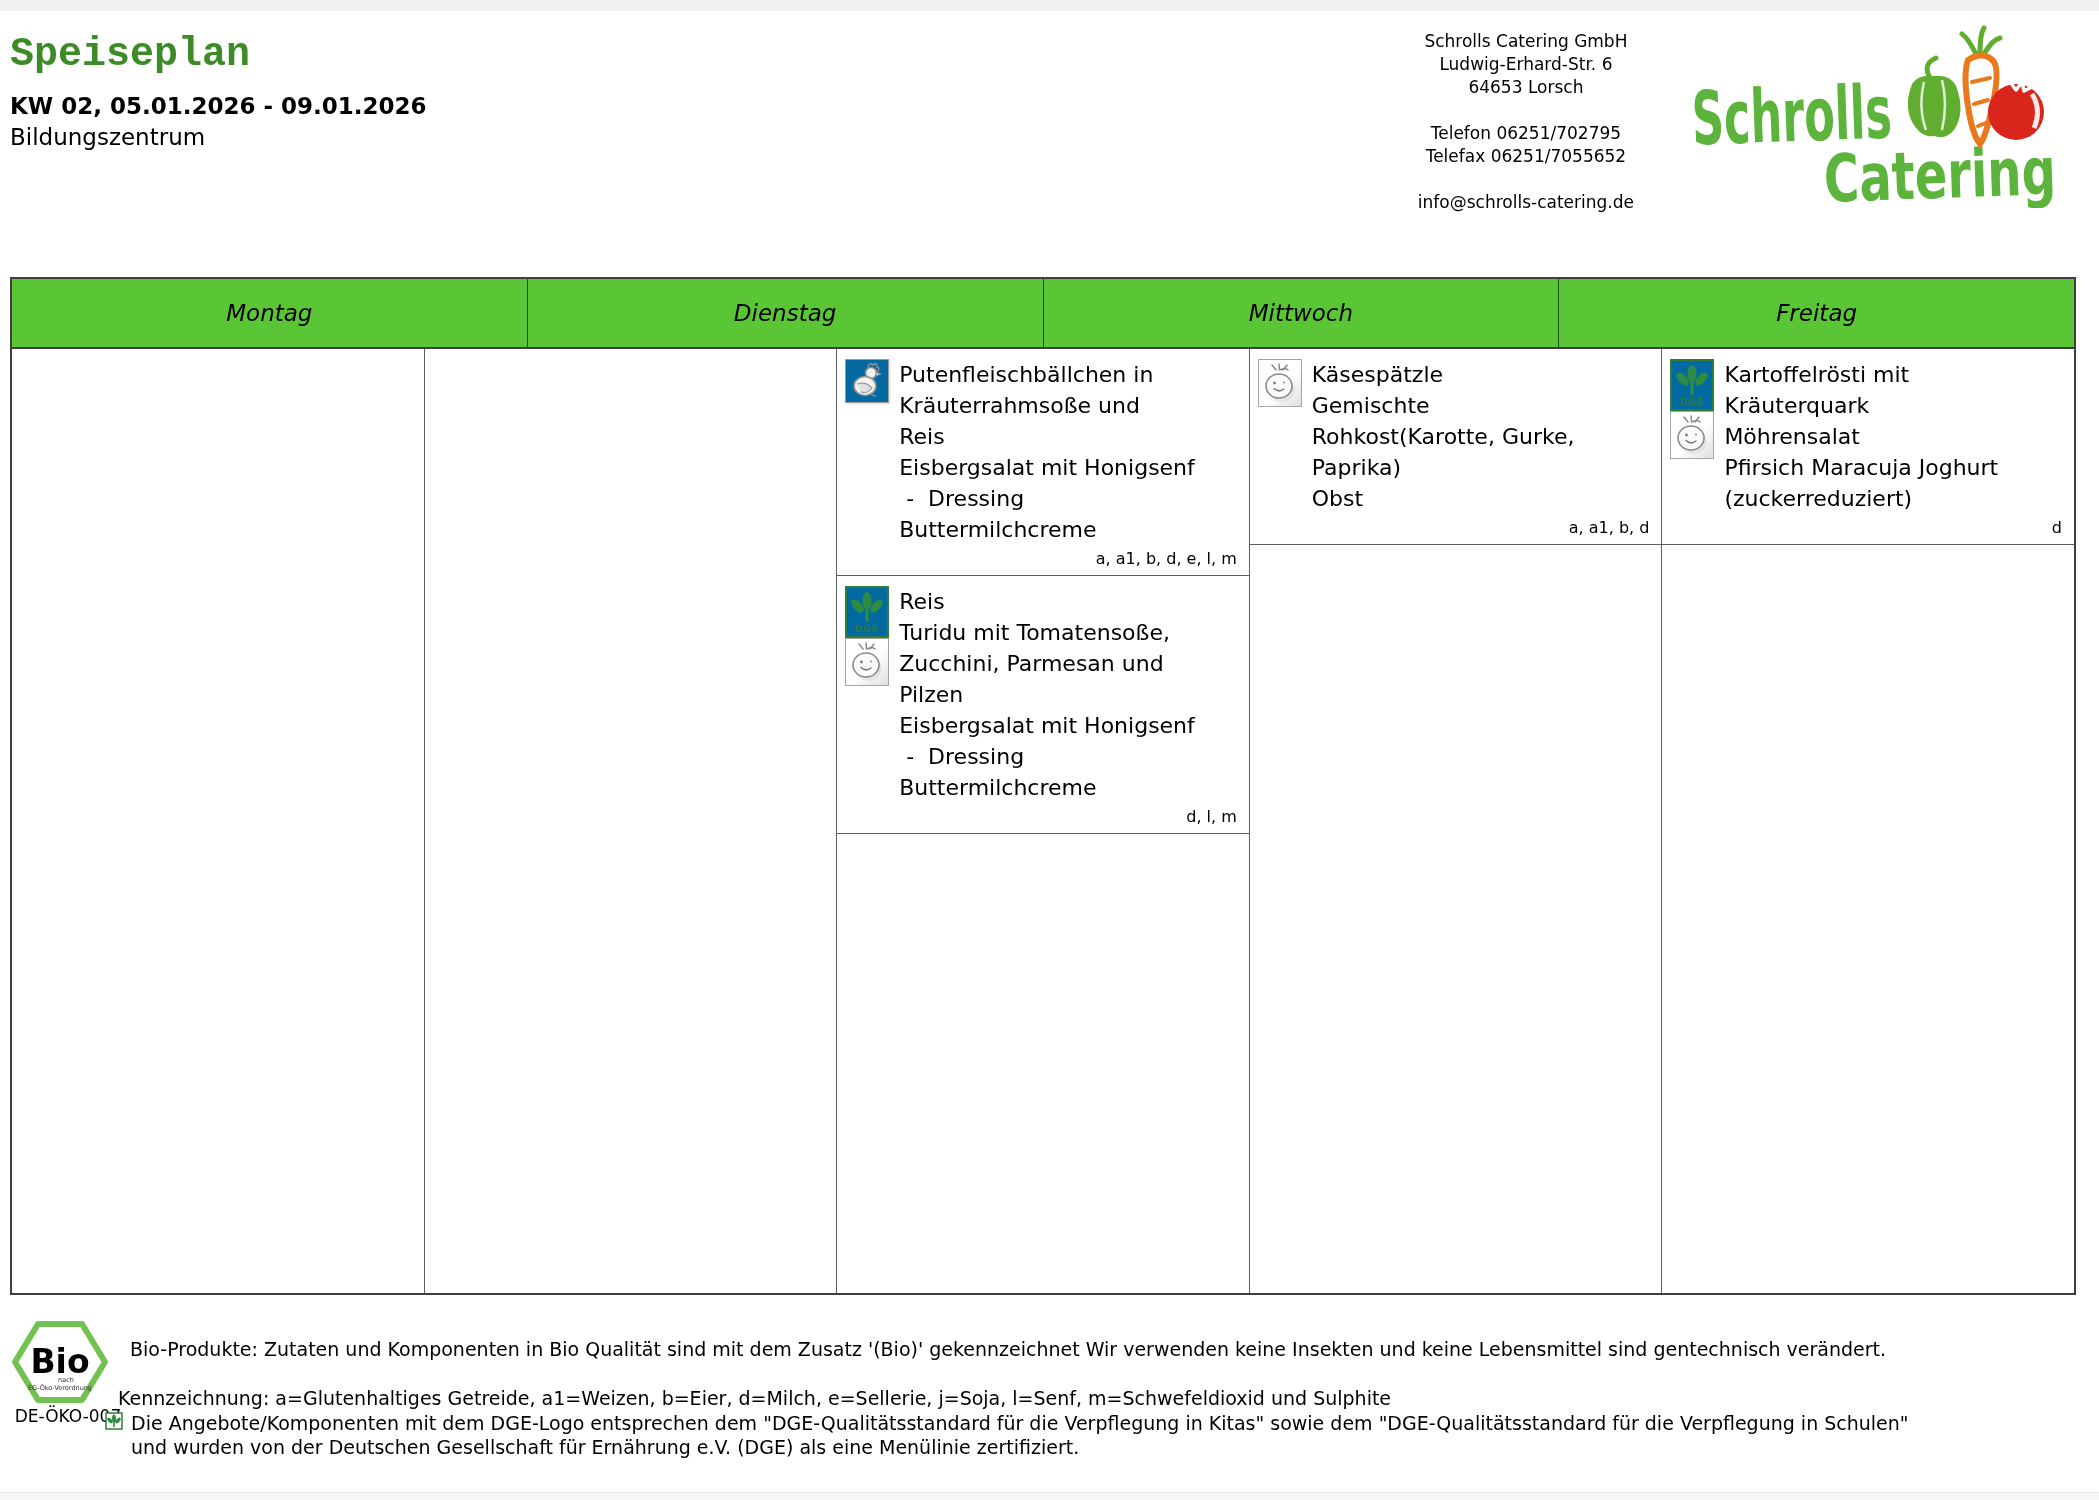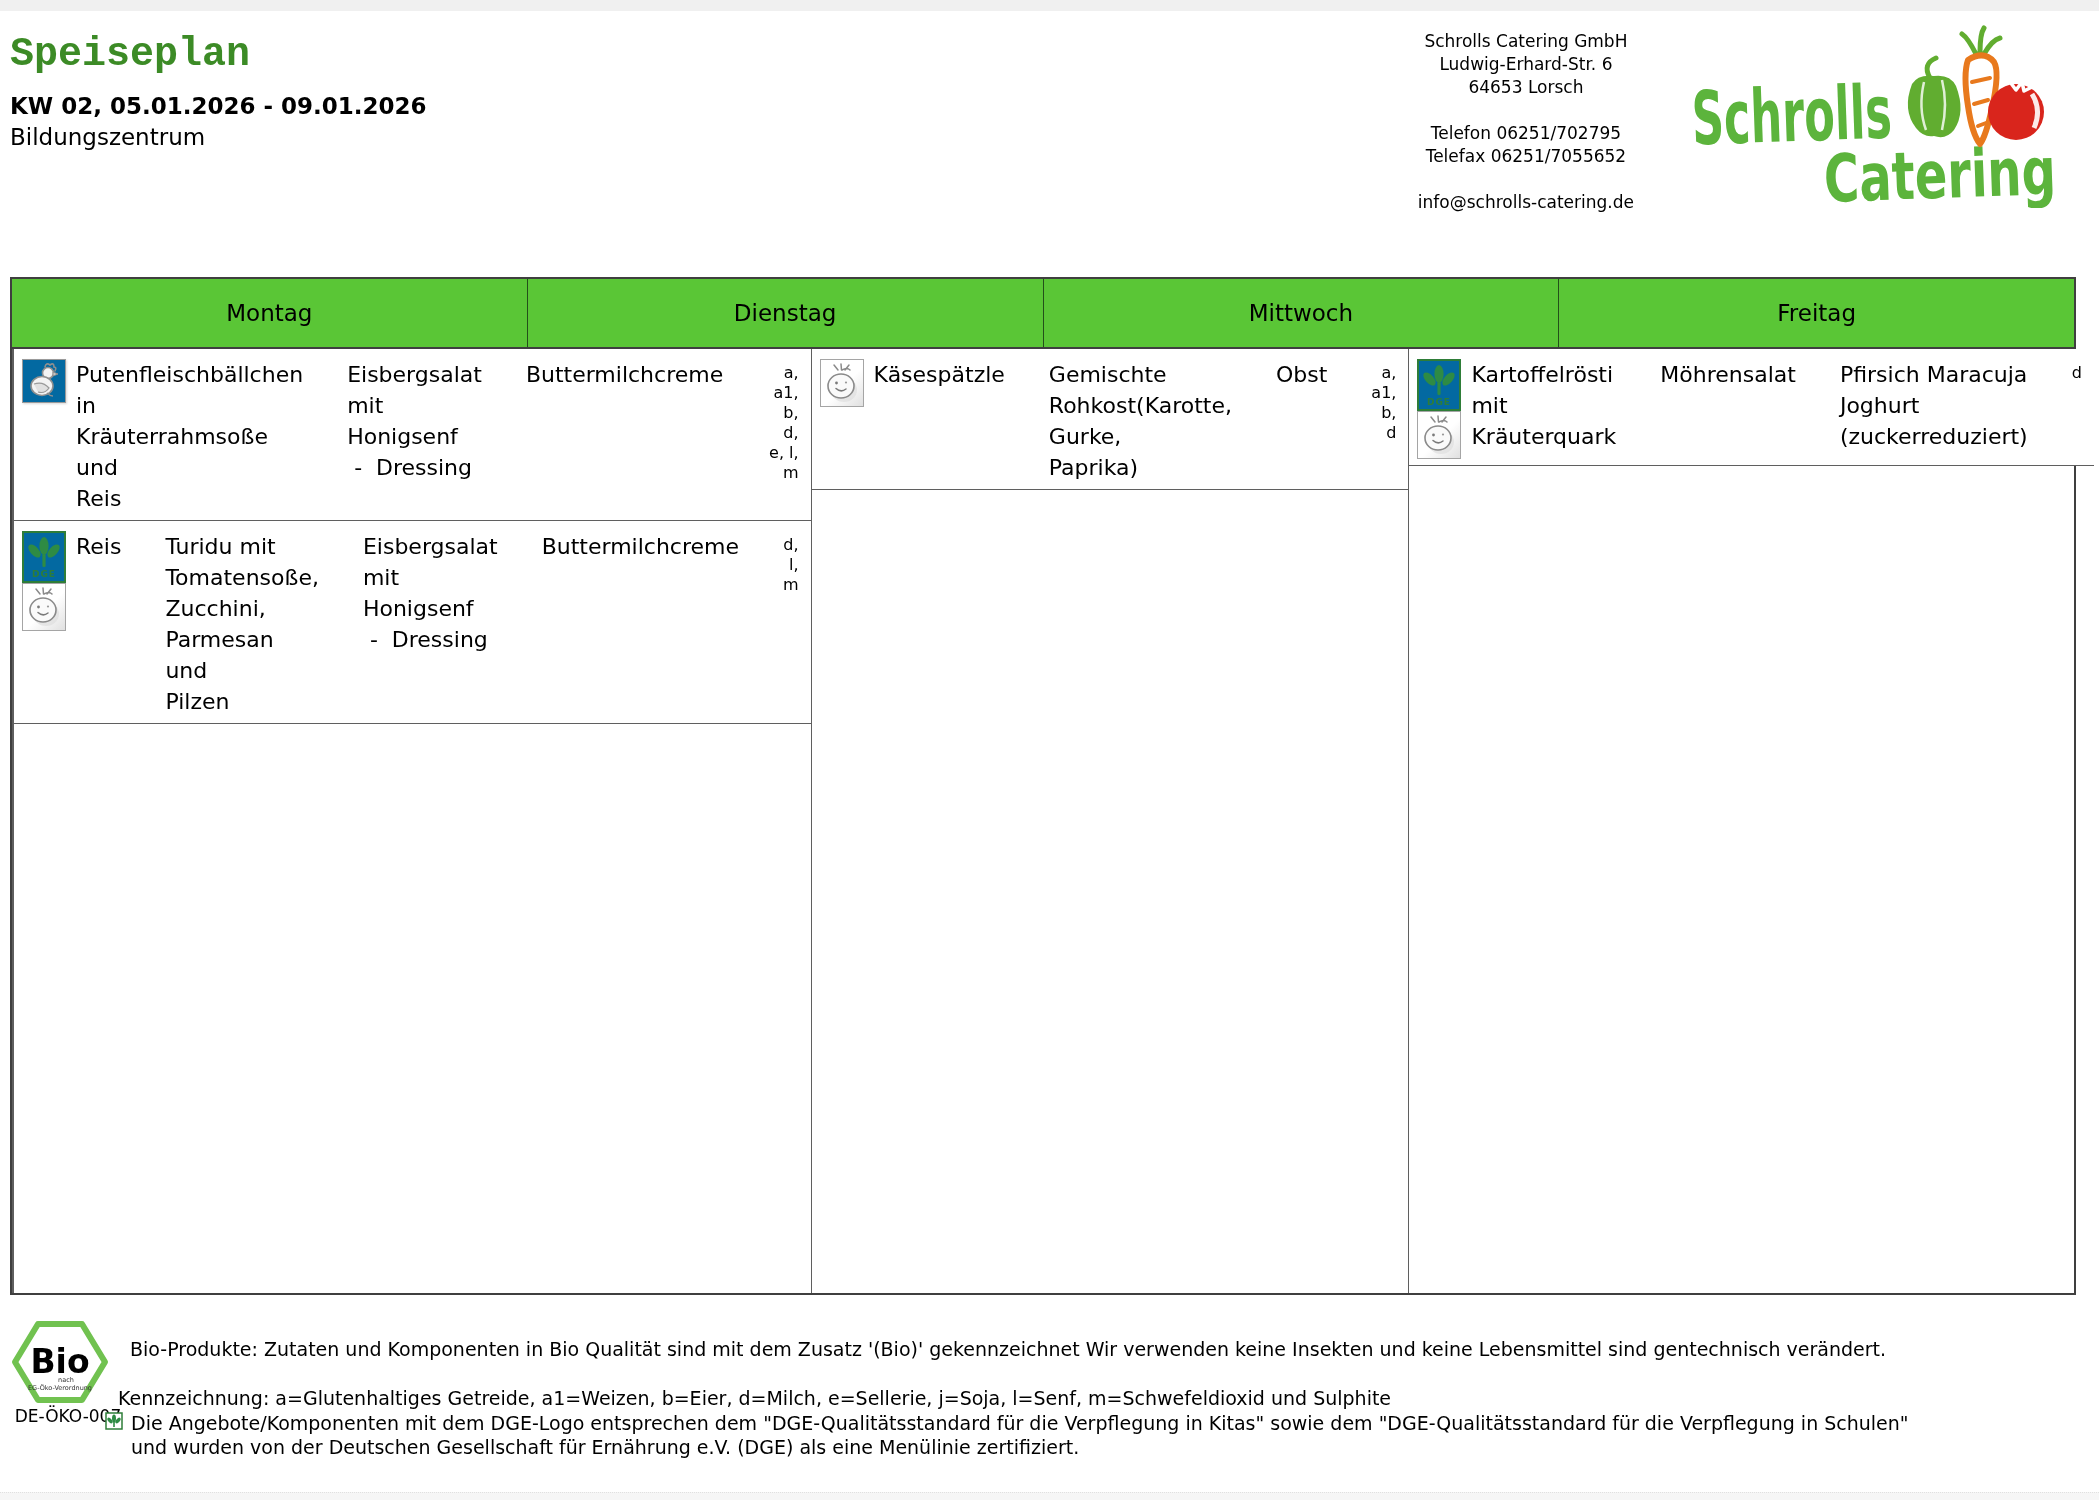--- a/index.html
+++ b/index.html
@@ -32,21 +32,21 @@
   .day-col{flex:1 1 0;border-right:1px solid #5f5f5f;box-sizing:border-box;}
   .day-col:last-child{border-right:none;}
 
   .meal{border-bottom:1px solid #5f5f5f;box-sizing:border-box;display:flex;
     padding:10px 10px 6px 8px;background:#fff;}
   .meal-icons{width:44px;flex:0 0 44px;margin-right:10px;display:flex;flex-direction:column;}
   .meal-icon{display:block;width:44px;box-sizing:border-box;background:#0369a1;}
   .meal-icon.poultry-icon{border:1px solid #9a9a9a;height:44px;box-shadow:1px 1px 2px rgba(0,0,0,.15);}
   .meal-icon.dge-icon{border:2px solid #2e7d38;height:52px;}
   .meal-icon.tomato-icon{border:1px solid #a5a5a5;height:48px;background:linear-gradient(135deg,#ffffff 55%,#e0e0e0 100%);}
-  .meal-main{flex:1 1 auto;display:flex;gap:44px;}
+  .meal-main{flex:1 1 auto;display:flex;flex-direction:column;}
   .meal-item{font-size:22px;line-height:31px;white-space:pre-wrap;}
   .meal-allergens{text-align:right;font-size:16px;line-height:20px;margin-top:4px;padding-right:2px;}
 
   
   .bio-logo{position:absolute;left:8px;top:1316px;}
   .bio-code{position:absolute;left:0px;top:1406px;width:136px;text-align:center;font-size:17px;}
   .foot-line{position:absolute;font-size:19px;line-height:24px;white-space:nowrap;}
   .foot-bio{left:118px;top:1337px;margin-left:12px;}
   .foot-kennz{left:118px;top:1386px;}
   .foot-dge1{left:131px;top:1411px;}
@@ -92,21 +92,21 @@
   </g>
 
   <g>
     <circle cx="336" cy="92" r="28" fill="#d9251c"></circle>
     <path d="M352 74 q10 16 2 34" stroke="#ffffff" stroke-width="5" fill="none" opacity="0.9"></path>
     <path d="M330 62 l6 8 l6 -8 l2 9 l8 -4" stroke="#ffffff" stroke-width="3.5" fill="none" stroke-linejoin="round"></path>
   </g>
 </svg>
 
 <div class="menu-table">
-  <div class="header-row" id="day-headers" style="background: rgb(90, 198, 54);">
+  <div class="header-row" id="day-headers" style="background: rgb(90, 198, 54); font-style: italic;">
       <div class="day-header">Montag</div>
       <div class="day-header">Dienstag</div>
       <div class="day-header">Mittwoch</div>
       <div class="day-header">Freitag</div>
     </div>
   <div class="body-row" id="day-columns">
       <div class="day-col"></div>
       <div class="day-col"></div>
       <div class="day-col">
         <div class="meal">

